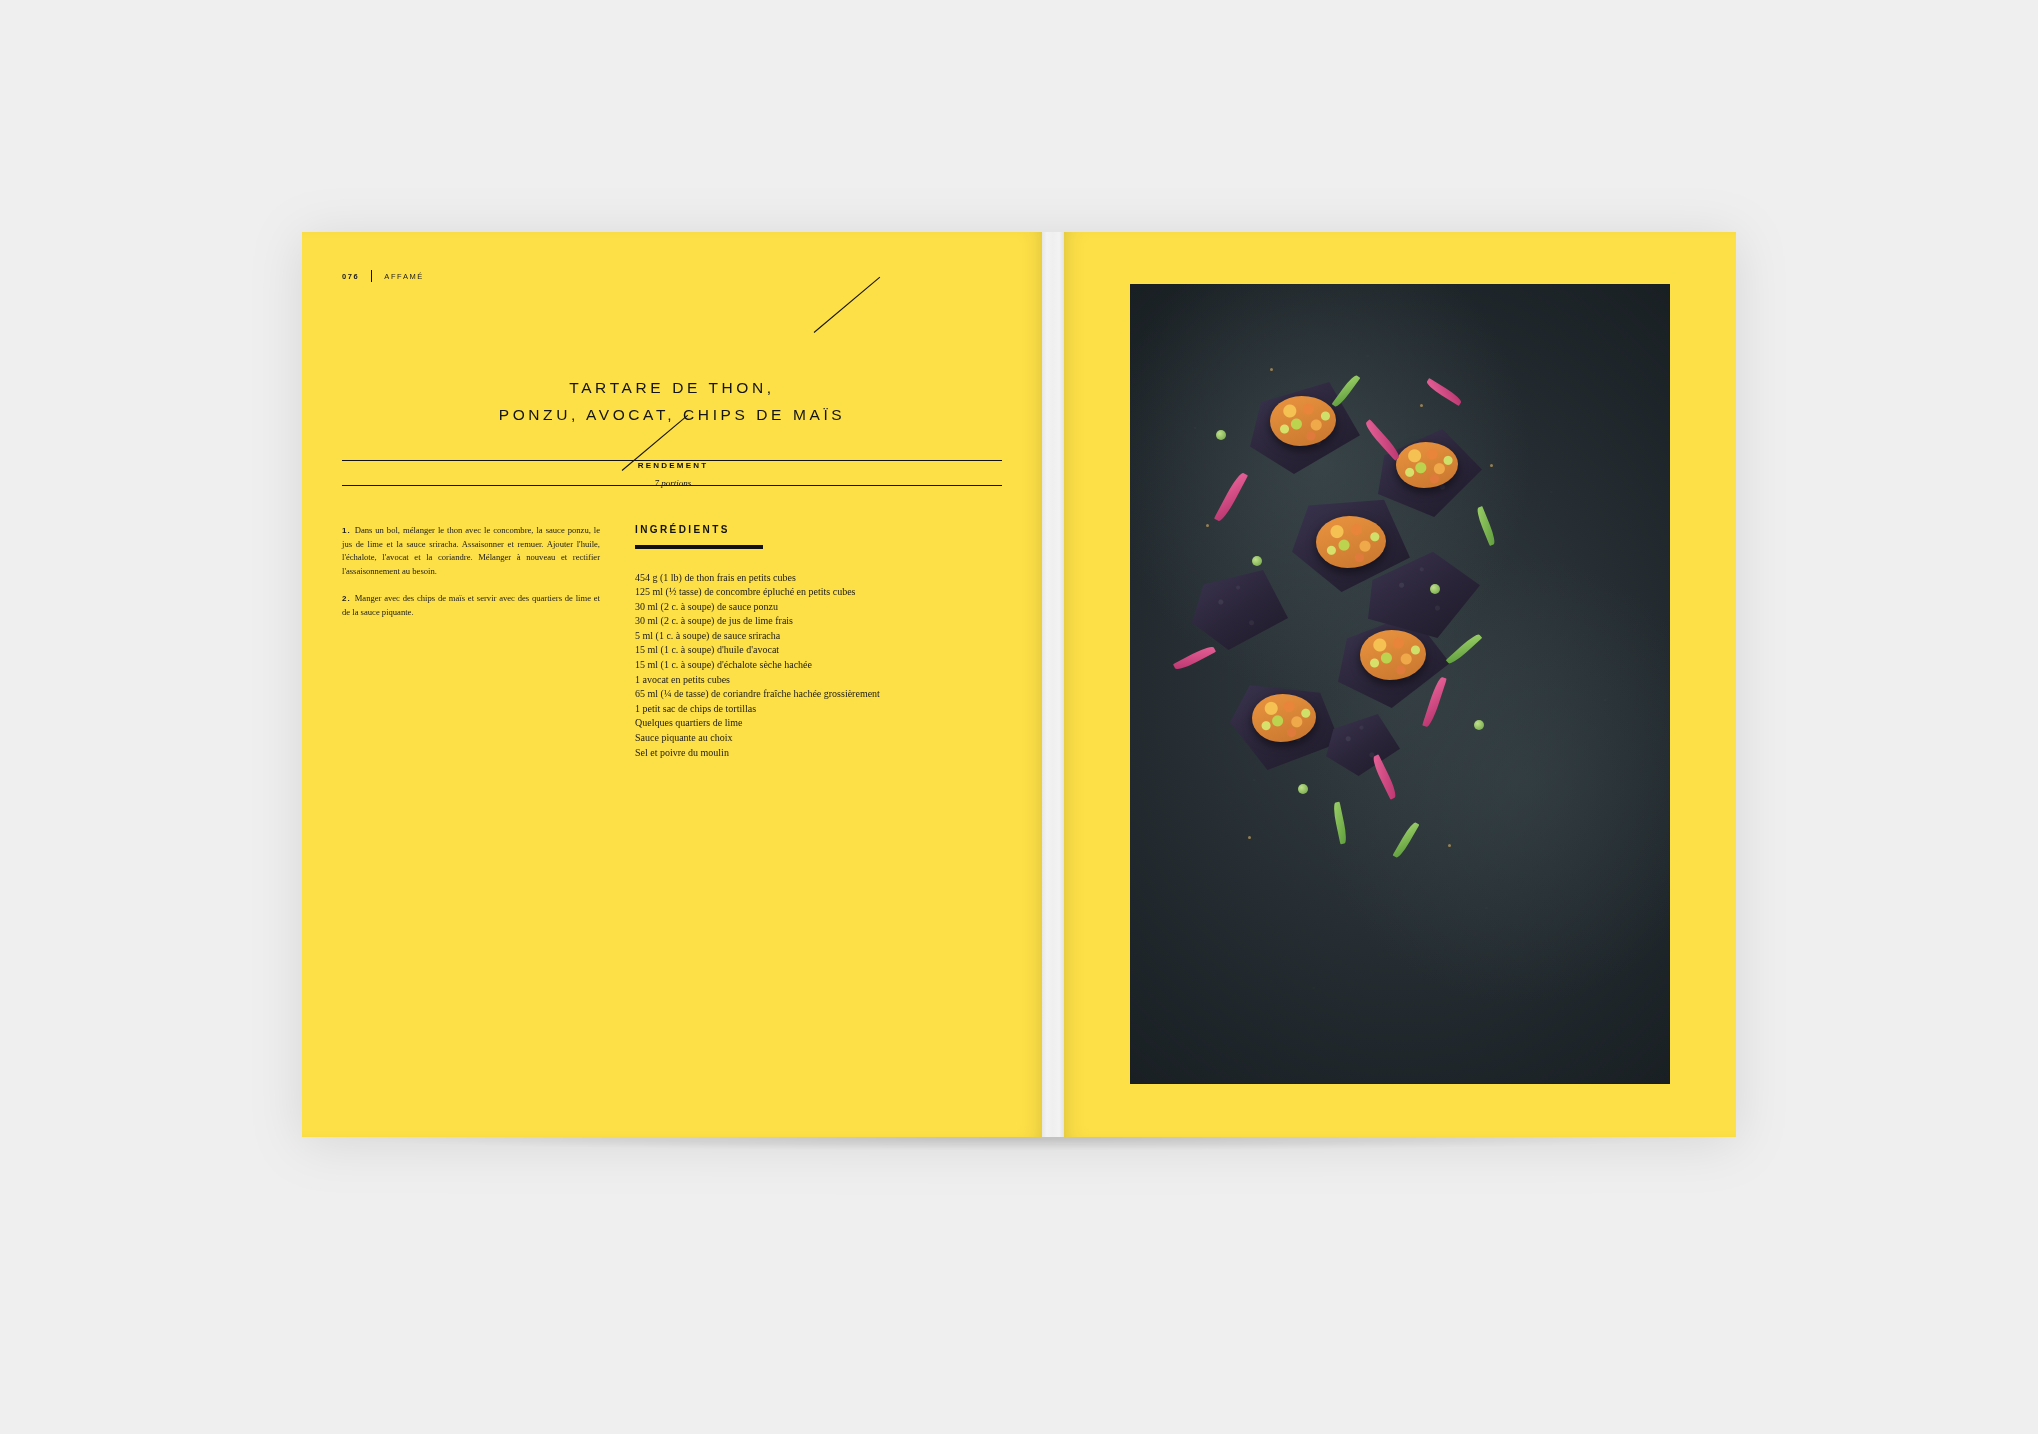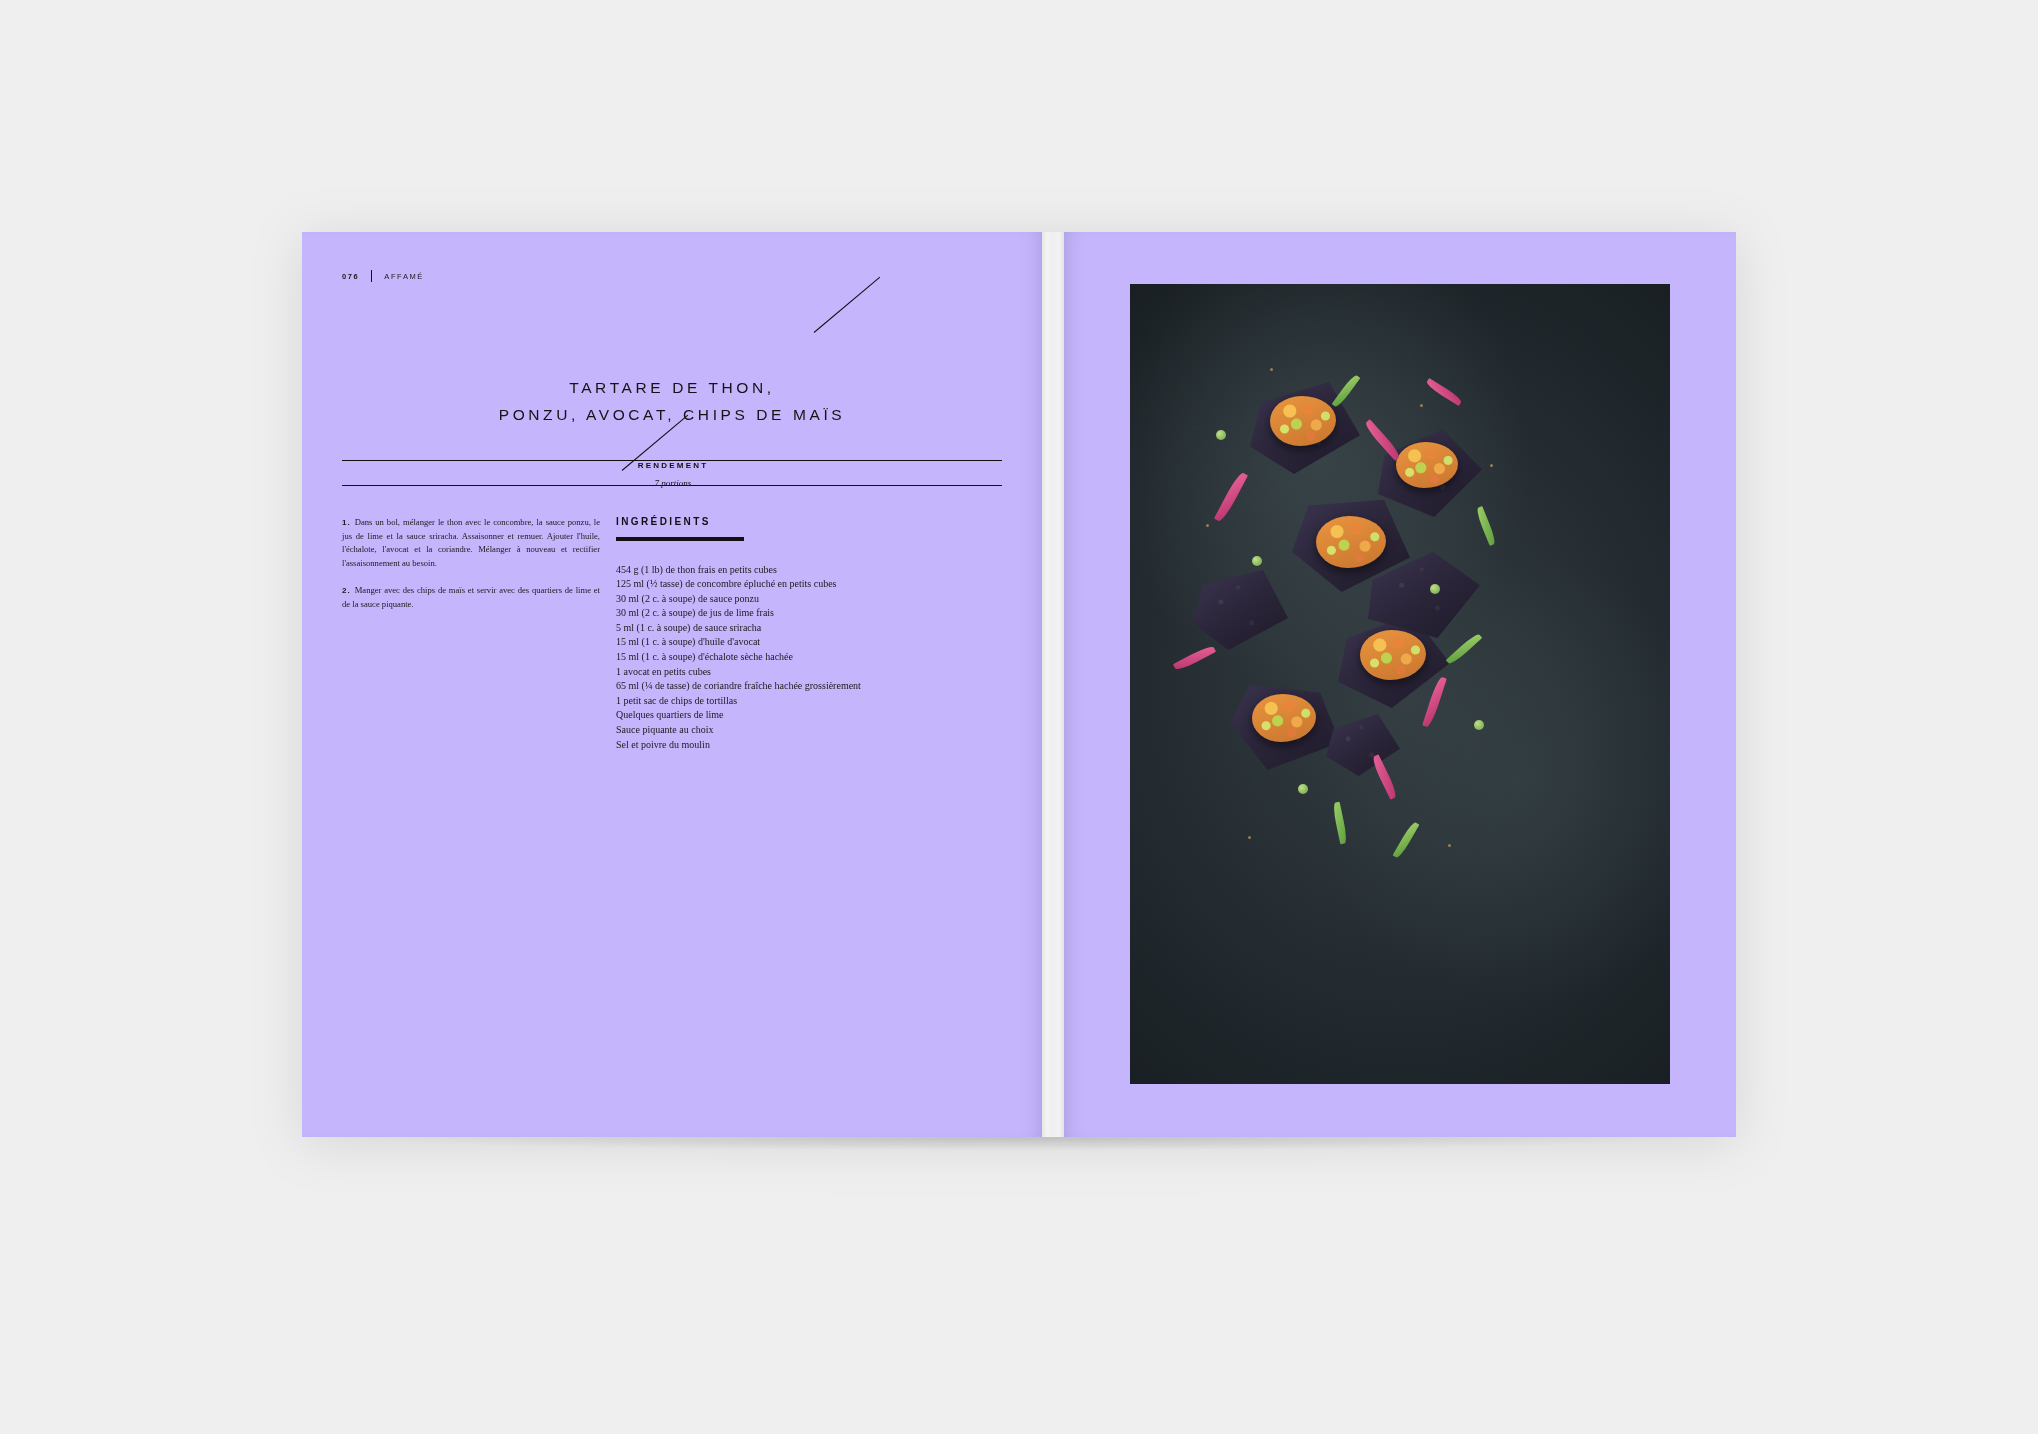--- a/index.html
+++ b/index.html
@@ -24,21 +24,21 @@
     position: absolute;
     left: 302px;
     top: 232px;
     width: 1434px;
     height: 905px;
     display: flex;
     filter: drop-shadow(0 6px 26px rgba(0,0,0,0.10));
   }
 
   .page {
-    background: #c4b5fd;
+    background: #fde047;
     position: relative;
     height: 100%;
   }
 
   .page-left {
     width: 740px;
     box-shadow: inset -14px 0 24px -18px rgba(0,0,0,0.22);
   }
 
   .gutter {
@@ -135,24 +135,24 @@
   .yield-value {
     font-family: "Liberation Serif", serif;
     font-size: 9px;
     font-style: italic;
     color: #111;
   }
 
   .columns {
     position: absolute;
     left: 40px;
-    top: 284px;
+    top: 292px;
     right: 40px;
     display: flex;
-    gap: 16px;
+    gap: 35px;
   }
   .col-steps { width: 258px; }
   .col-ing   { width: 330px; }
 
   .step {
     font-family: "Liberation Serif", serif;
     font-size: 8.6px;
     line-height: 1.58;
     color: #1b1b1b;
     text-align: justify;

